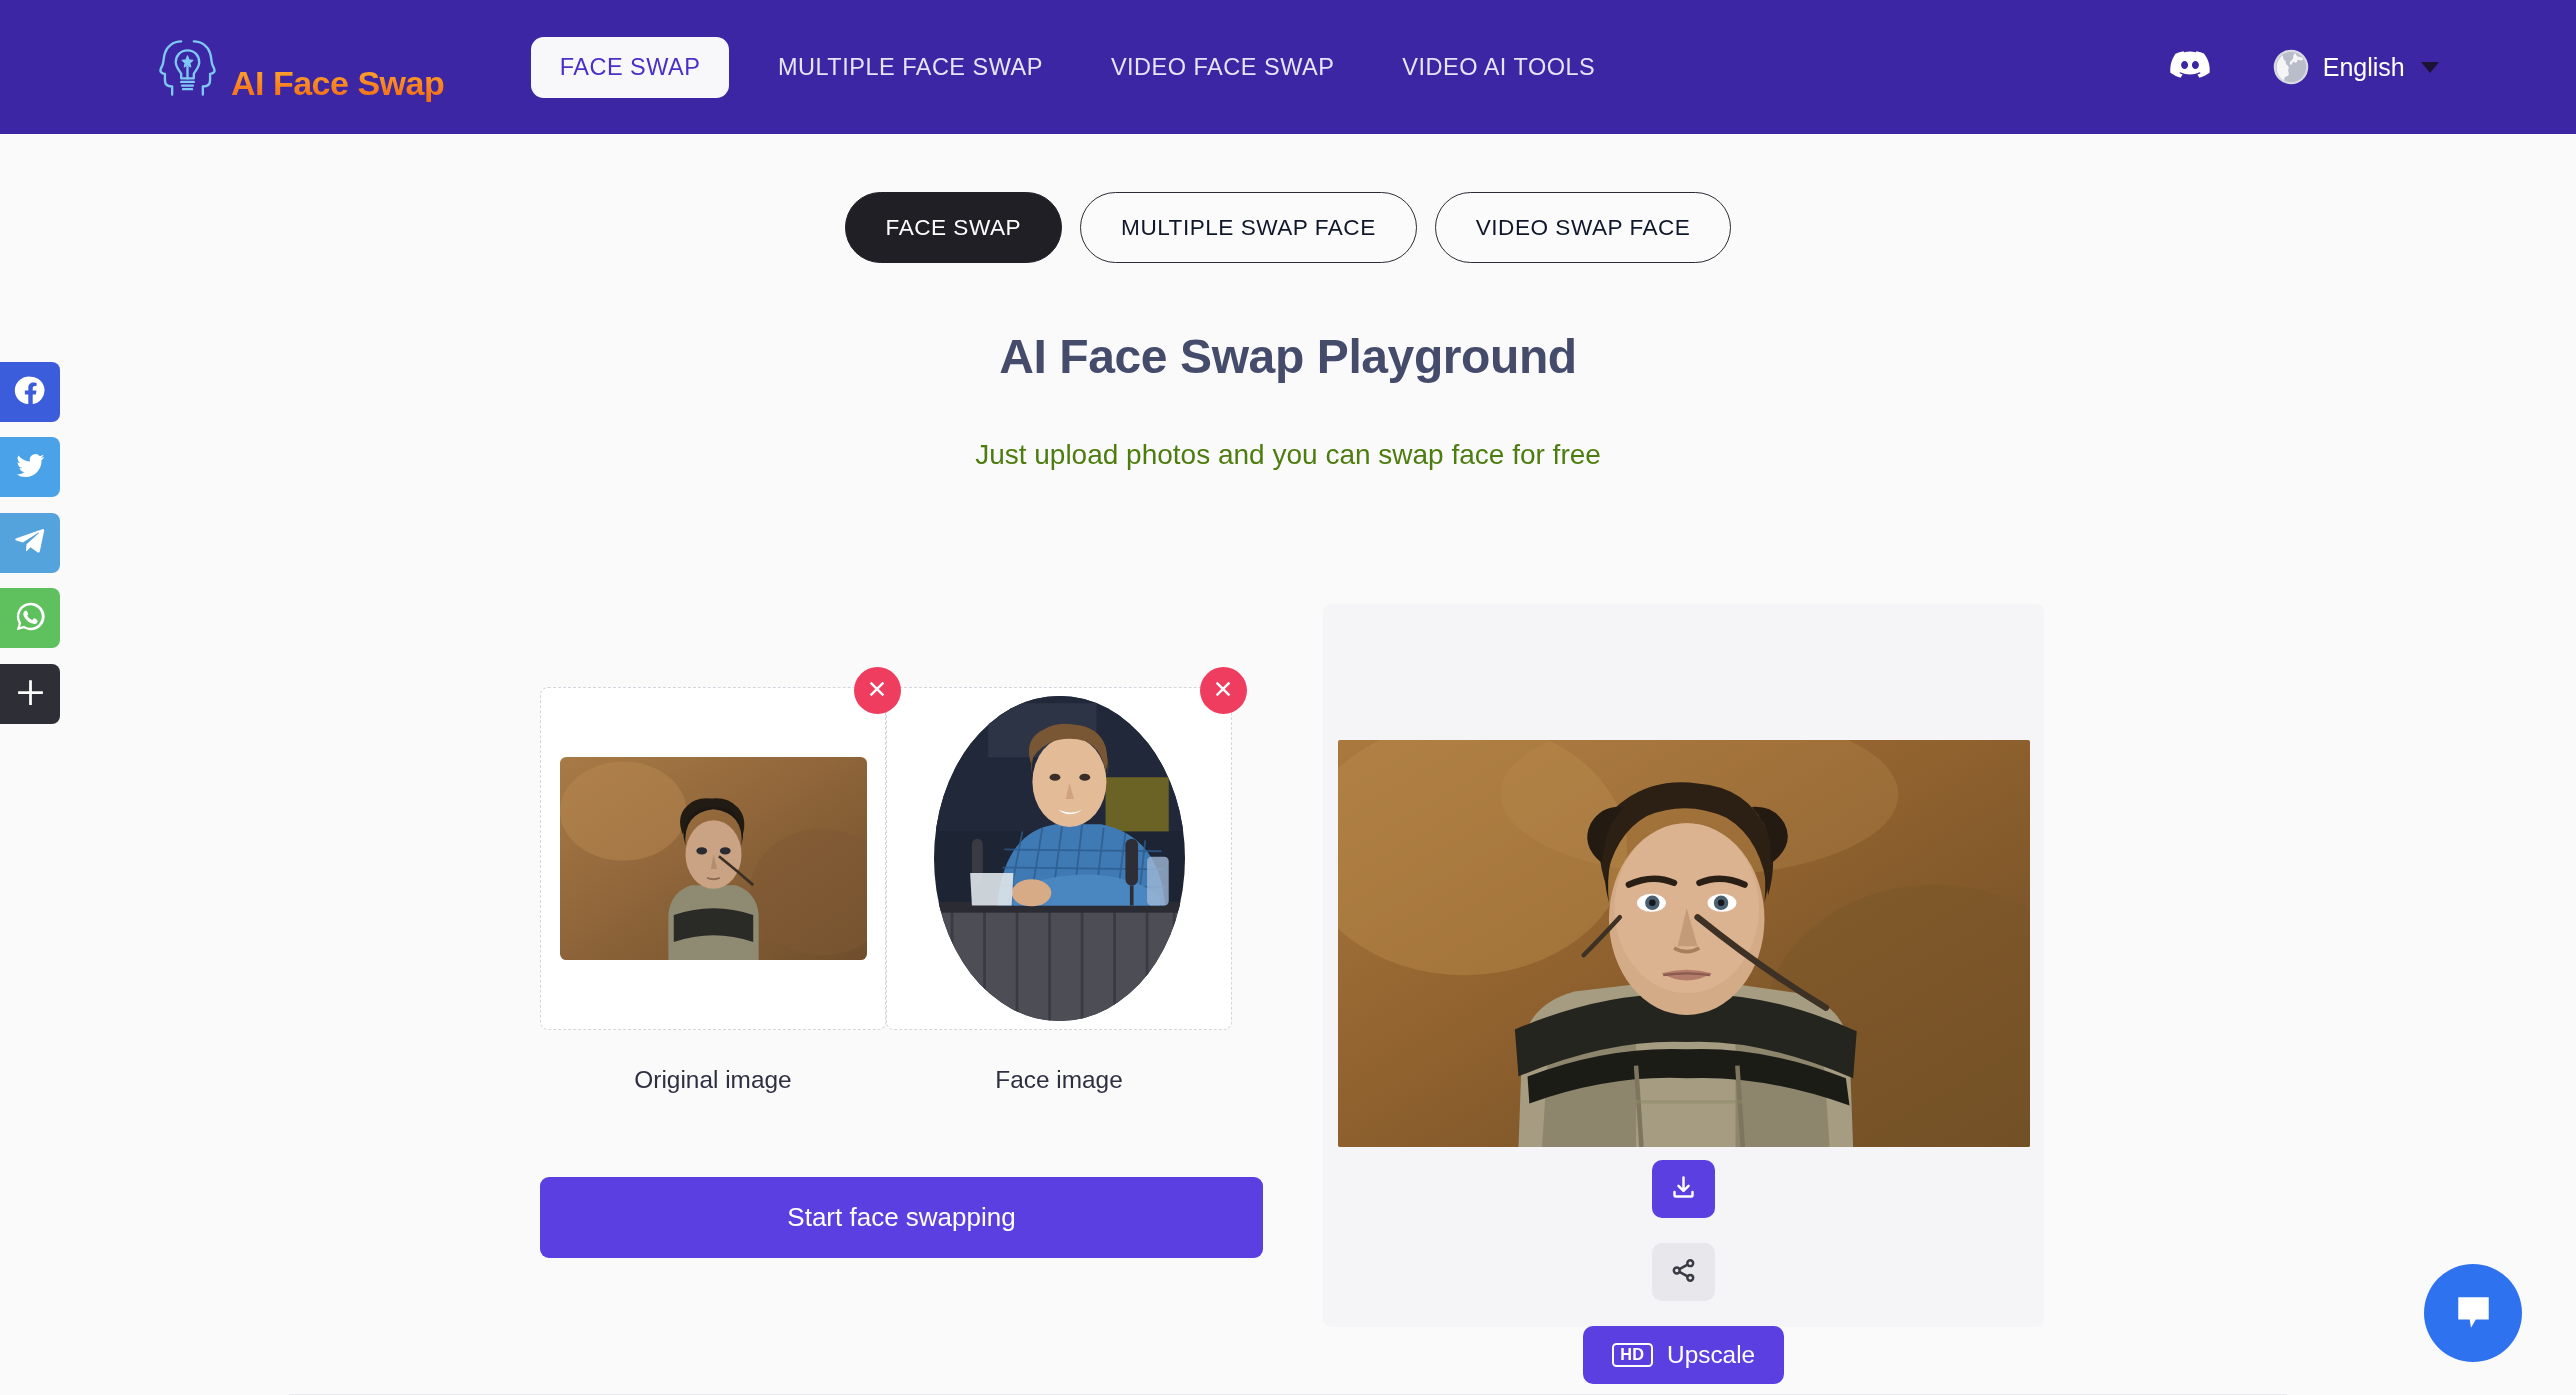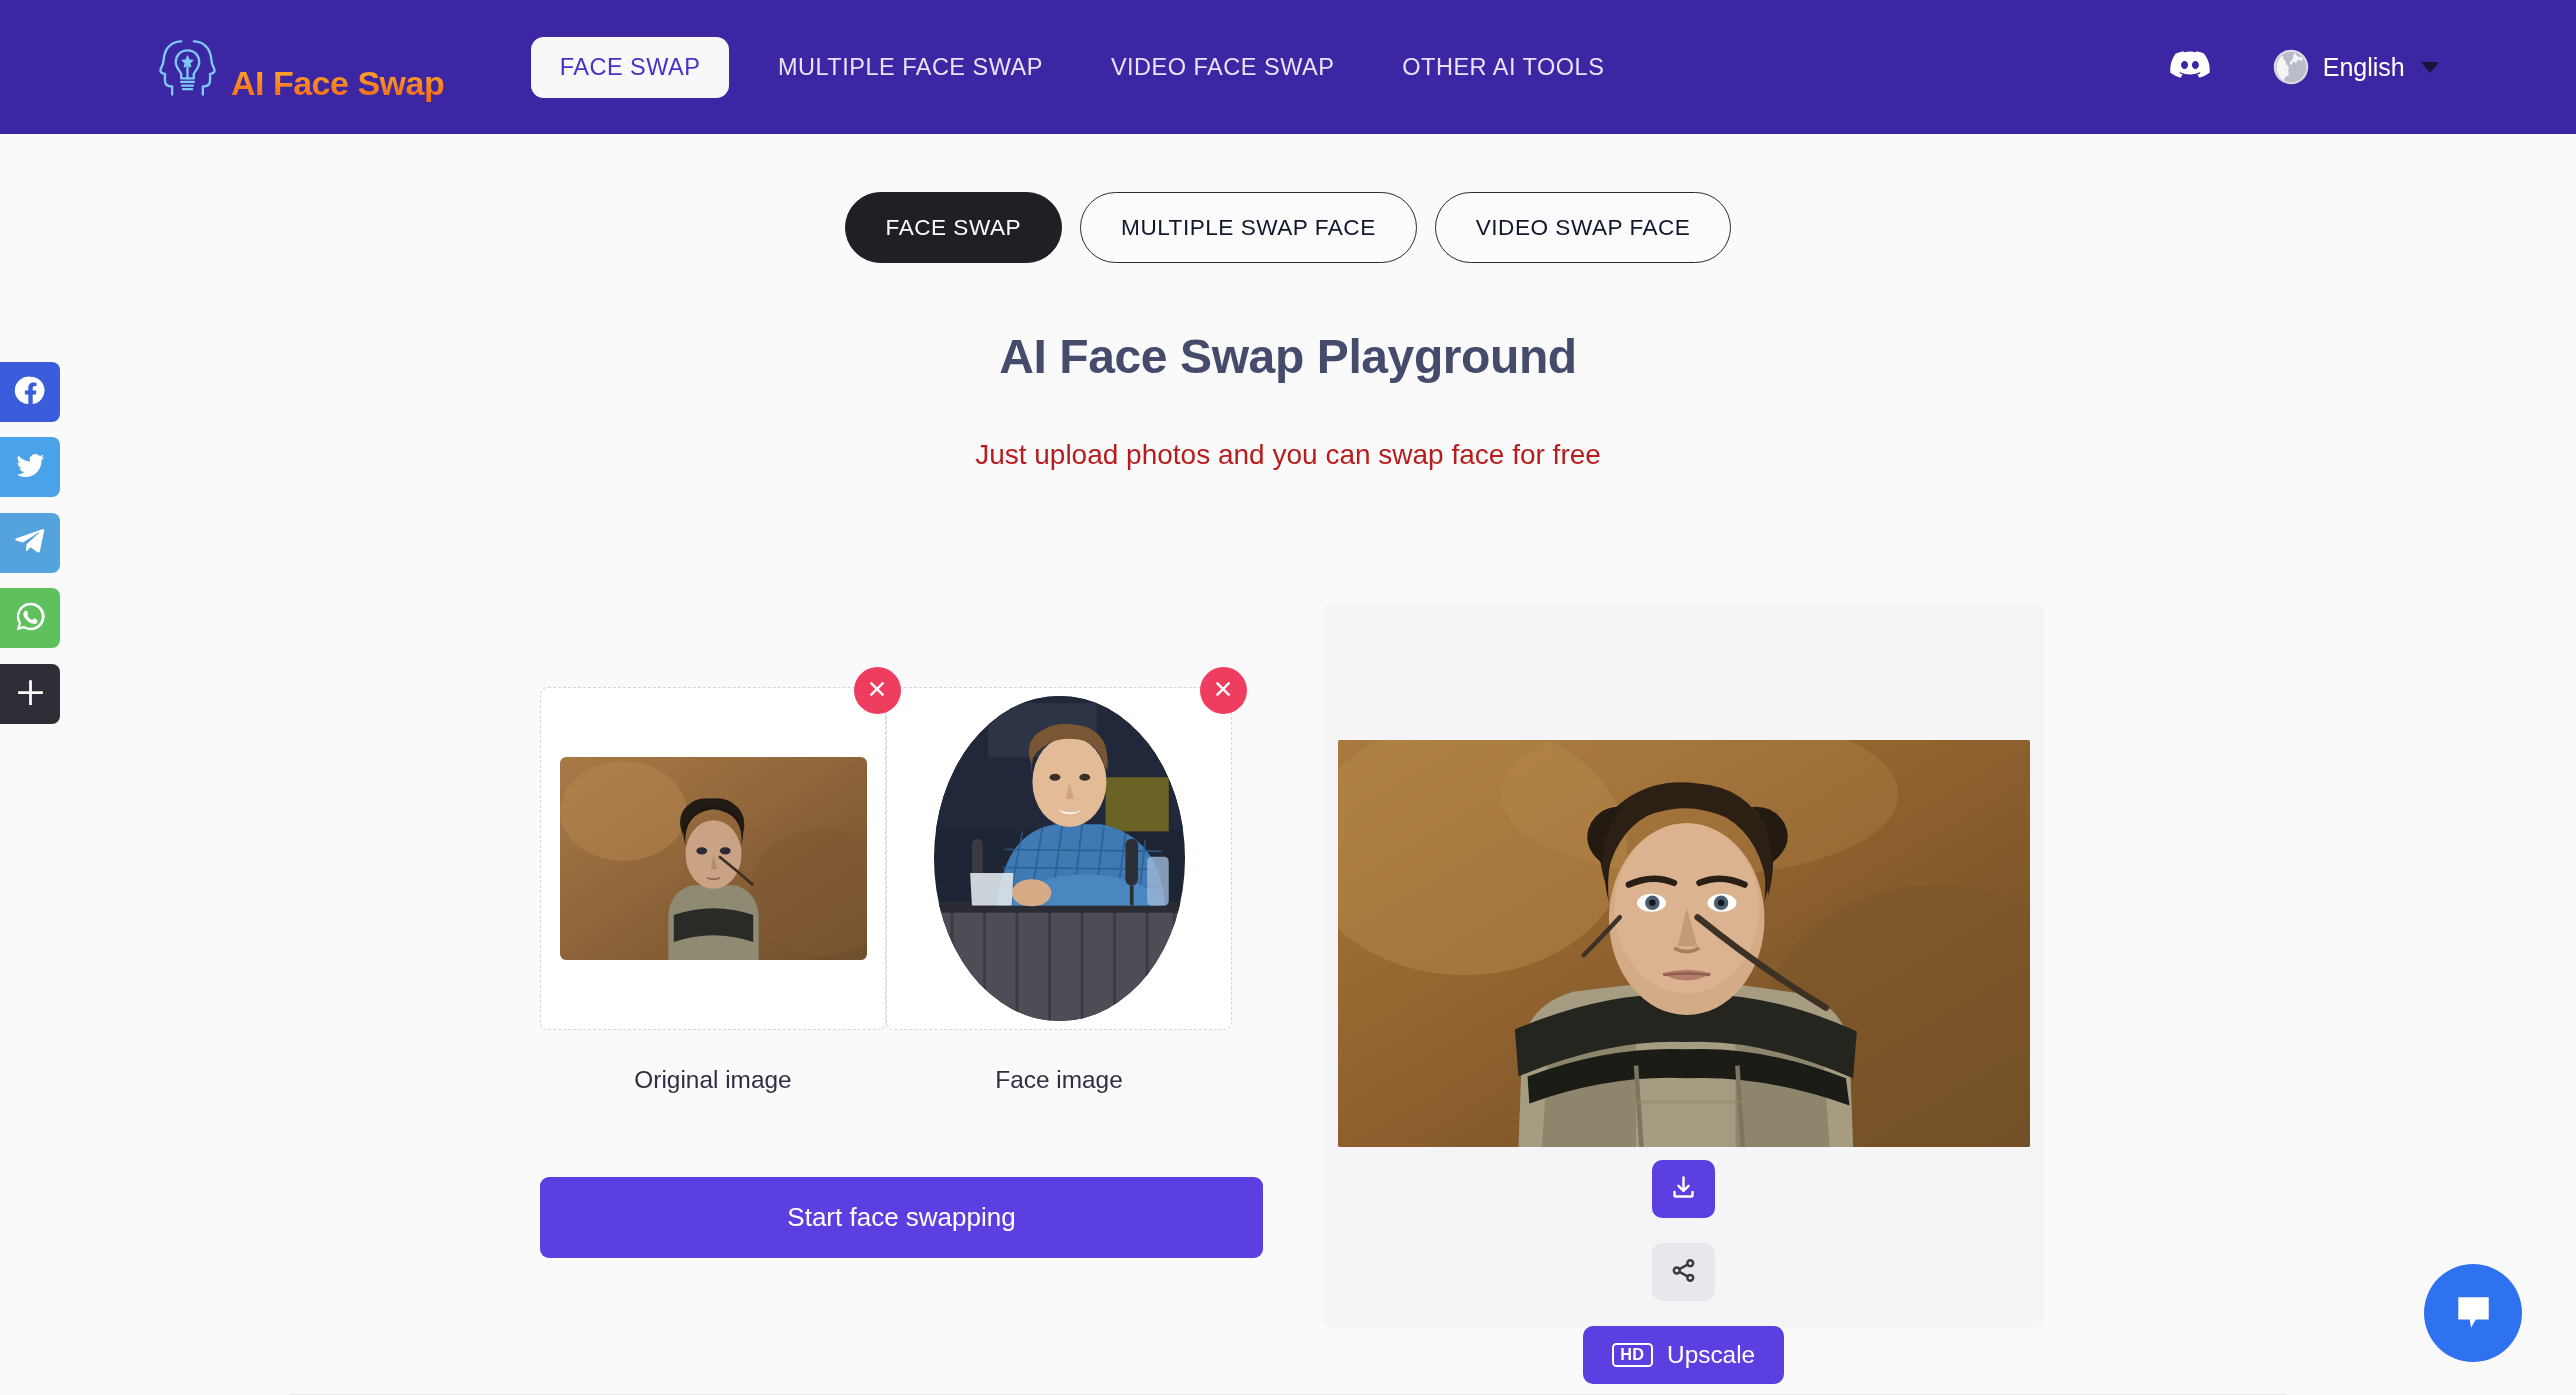--- a/index.html
+++ b/index.html
@@ -96,21 +96,21 @@
   
   .page-title {
     position: absolute; top: 329px; left: 0; width: 2576px;
     text-align: center;
     font-size: 48px; font-weight: bold; color: #454c6b;
     letter-spacing: -0.4px;
   }
   .page-sub {
     position: absolute; top: 439px; left: 0; width: 2576px;
     text-align: center;
-    font-size: 28px; color: #b91c1c; font-weight: 300;
+    font-size: 28px; color: #4d7c0f; font-weight: 300;
   }
 
   
   .upload-row {
     position: absolute; top: 687px; left: 540px;
     display: flex; 
   }
   .upload-col { position: relative; width: 346px; }
   .upload-card {
     width: 346px; height: 343px;
@@ -221,21 +221,21 @@
         </g>
       </svg>
     </span>
     <span class="logo-text">AI Face Swap</span>
   </div>
 
   <nav class="nav">
     <div class="nav-item active">FACE SWAP</div>
     <div class="nav-item">MULTIPLE FACE SWAP</div>
     <div class="nav-item">VIDEO FACE SWAP</div>
-    <div class="nav-item">OTHER AI TOOLS</div>
+    <div class="nav-item">VIDEO AI TOOLS</div>
   </nav>
 
   <div class="header-right">
     <span>
       <svg class="discord-icon" viewBox="0 0 24 24" fill="#ffffff">
         <path d="M20.3 4.4A19 19 0 0 0 15.7 3l-.3.6a17 17 0 0 1 4.1 1.3 14 14 0 0 0-4.2-1.3 13.6 13.6 0 0 0-6.6 0A14 14 0 0 0 4.5 4.9 17 17 0 0 1 8.6 3.6L8.3 3A19 19 0 0 0 3.7 4.4C1.2 8.1.5 11.7.8 15.3a19 19 0 0 0 5.8 2.9l1.2-1.9a12 12 0 0 1-1.9-.9l.5-.4a13.4 13.4 0 0 0 11.2 0l.5.4c-.6.4-1.2.7-1.9.9l1.2 1.9a19 19 0 0 0 5.8-2.9c.4-4.2-.7-7.8-3.2-10.9zM8.9 13.2c-1.1 0-2-1-2-2.3s.9-2.3 2-2.3 2 1 2 2.3-.9 2.3-2 2.3zm6.2 0c-1.1 0-2-1-2-2.3s.9-2.3 2-2.3 2 1 2 2.3-.9 2.3-2 2.3z"></path>
       </svg>
     </span>
     <div class="lang-wrap">
       <span>

